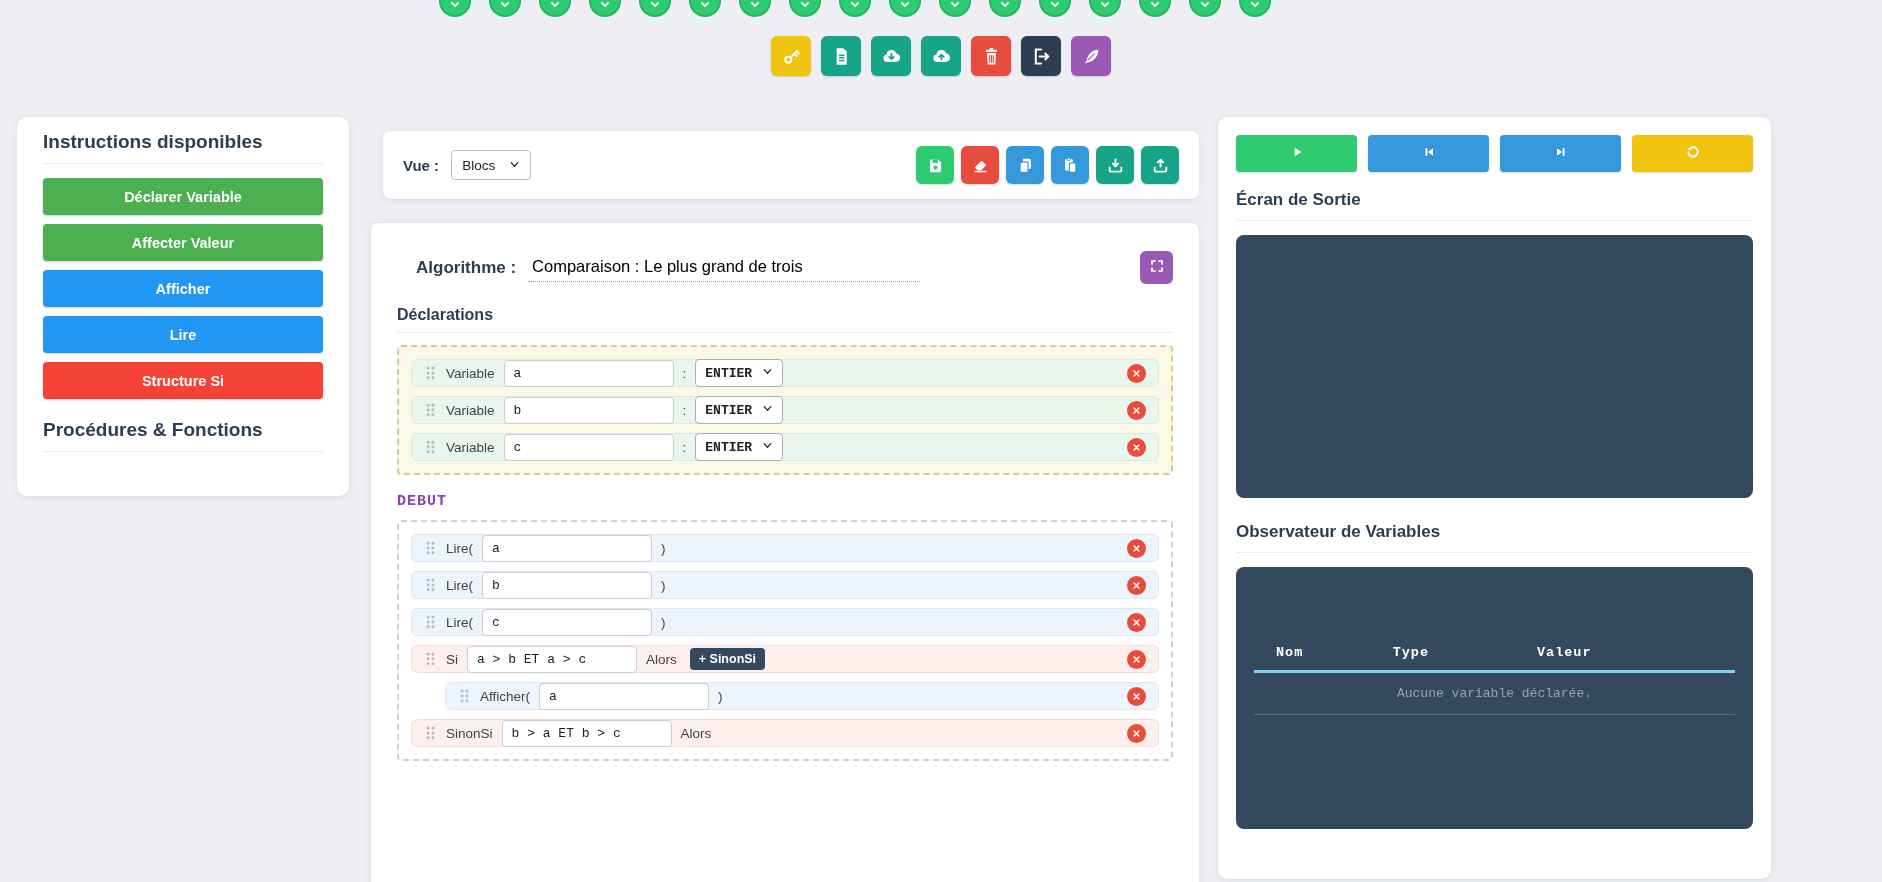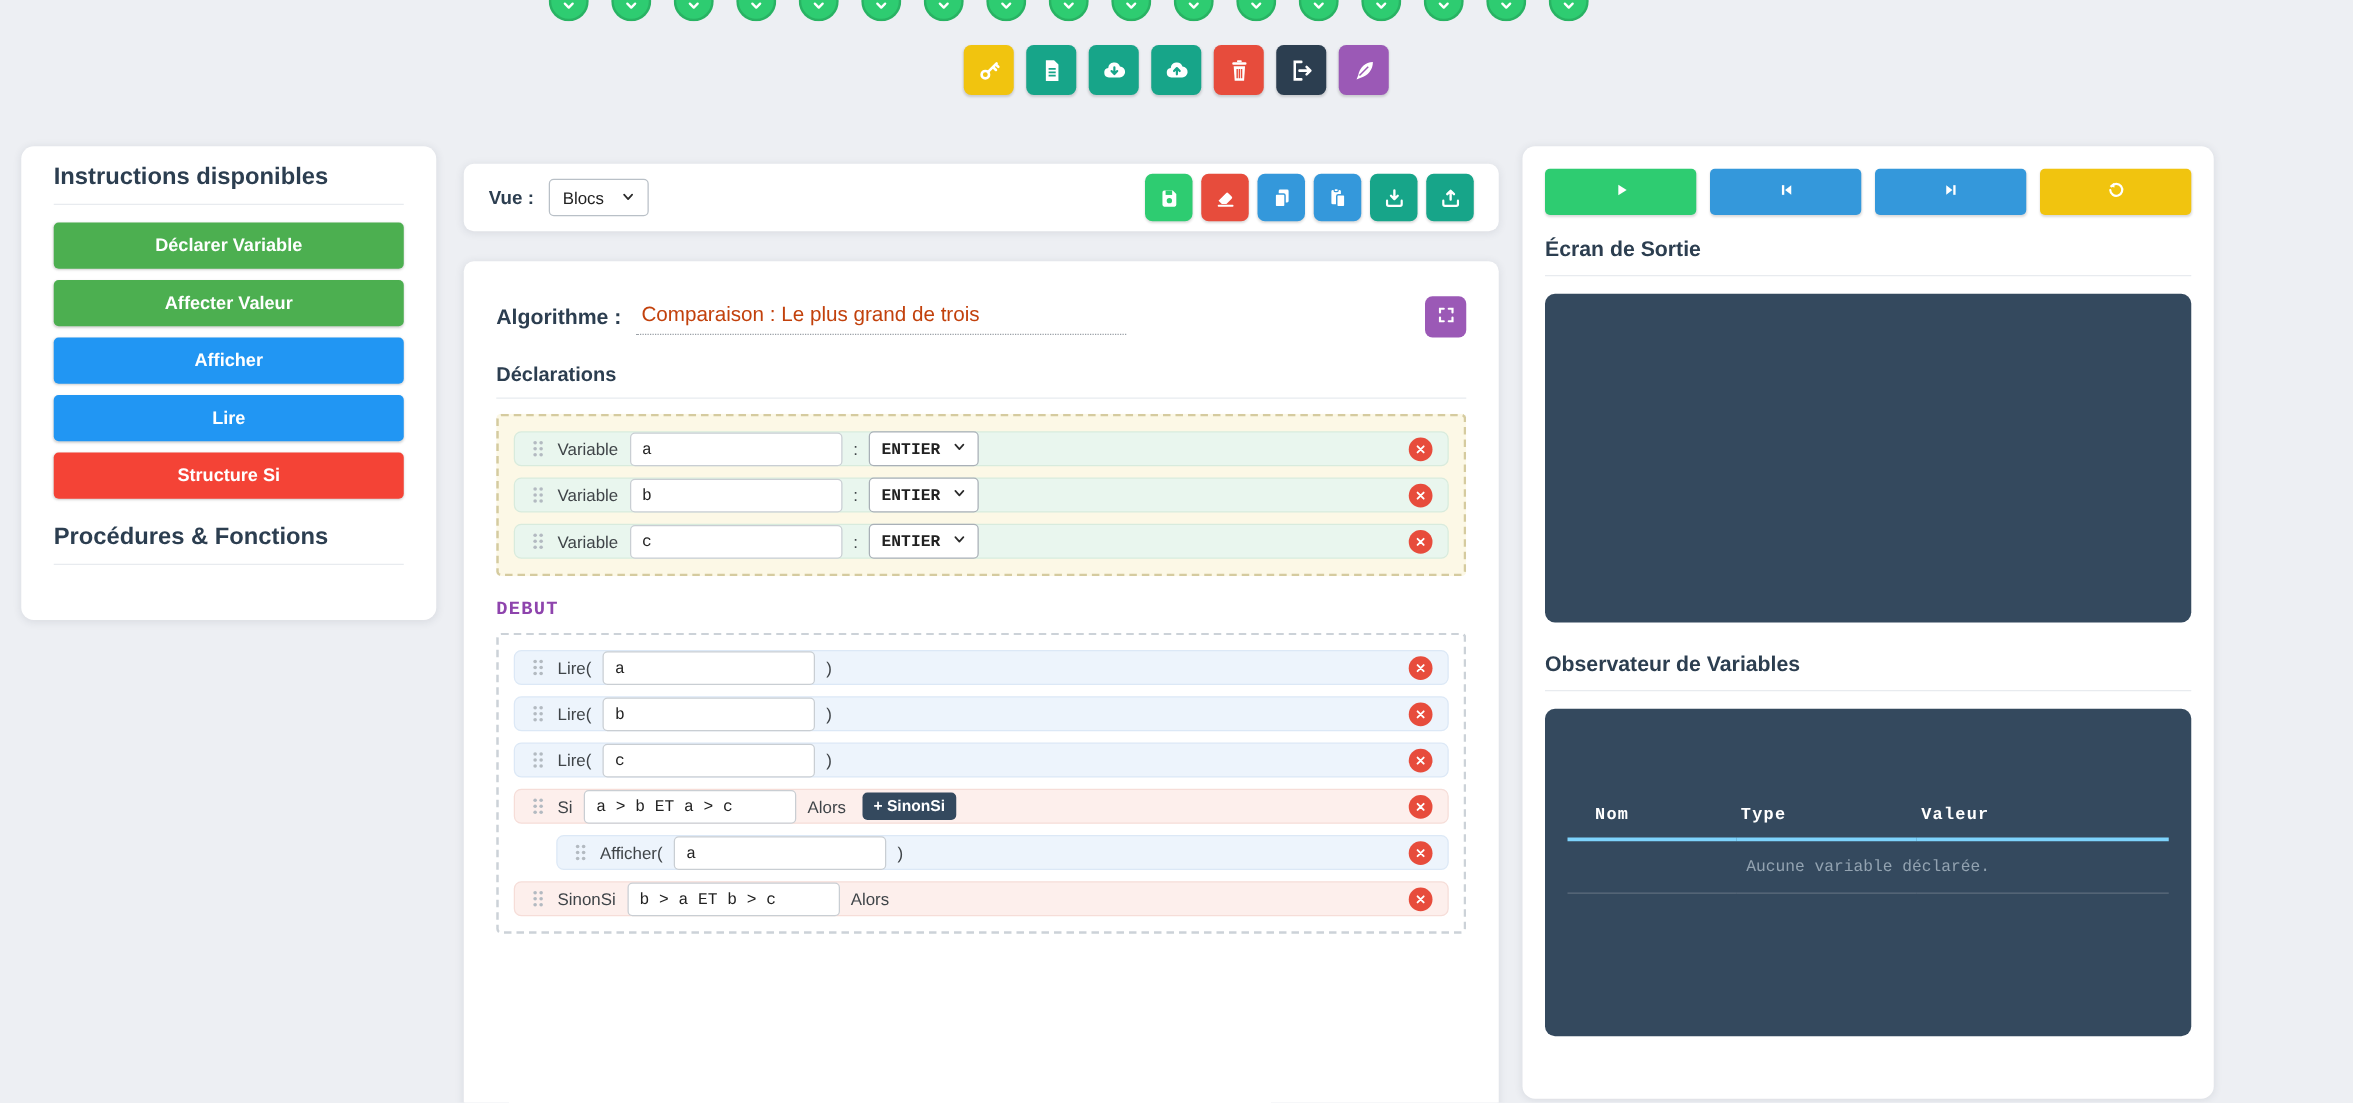--- a/index.html
+++ b/index.html
@@ -32,33 +32,33 @@
   .sidebar { width:332px; padding:14px 26px 30px; }
   .panel-title { font-size:19px; font-weight:bold; color:#2c3e50; }
   .hr { height:1px; background:#e8ebef; margin:10px 0 14px; }
   .sb-btn { display:block; width:100%; height:37px; border:none; border-radius:4px; margin-bottom:9px;
             color:#fff; font-weight:bold; font-size:14.5px; font-family:"Liberation Sans",sans-serif;
             cursor:pointer; box-shadow:0 1px 2px rgba(0,0,0,.18); }
   .sb-footer { margin-top:20px; }
 
   
   .middle { width:828px; margin-top:14px; }
-  .viewbar { height:54px; border-radius:8px; display:flex; align-items:center; padding:0 20px; }
+  .viewbar { height:68px; border-radius:8px; display:flex; align-items:center; padding:0 20px;margin-left:12px; }
   .view-label { font-size:15px; font-weight:bold; }
   .select { display:inline-flex; align-items:center; gap:14px; height:30px; margin-left:12px; padding:0 10px;
             border:1px solid #b9c0c7; border-radius:4px; background:#fff; font-size:13.5px; color:#222; cursor:pointer; }
   .select svg { width:11px; height:11px; }
   .wtoolbar { margin-left:auto; display:flex; gap:7px; }
   .wtoolbar .tool-btn { width:38px; height:38px; }
   .wtoolbar .tool-btn svg { width:19px; height:19px; }
 
   .editor { margin-top:24px; border-radius:8px; padding:28px 26px; min-height:930px; }
-  .algo-head { display:flex; align-items:center; gap:12px; }
+  .algo-head { display:flex; align-items:center; gap:12px;margin-left:19px; }
   .algo-label { font-size:17px; font-weight:bold; white-space:nowrap; }
-  .algo-input { width:392px; border:none; border-bottom:1px dotted #9aa0a6; font-size:16.5px; color:#c2410c;
+  .algo-input { width:392px; border:none; border-bottom:1px dotted #9aa0a6; font-size:16.5px; color:#000000;
                 padding:3px 4px 5px; background:transparent; font-family:"Liberation Sans",sans-serif; }
   .icon-btn { width:33px; height:33px; border:none; border-radius:6px; display:flex; align-items:center;
               justify-content:center; cursor:pointer; margin-left:auto; }
   .icon-btn svg { width:16px; height:16px; }
   .section-title { font-size:16px; font-weight:bold; margin-top:22px; }
   .editor .hr { margin:8px 0 12px; }
 
   .decl-zone { border:2px dashed #d5cb9f; background:#fcf8e6; border-radius:4px; padding:12px; }
   .body-zone { border:2px dashed #ccd2d8; background:#fff; border-radius:4px; padding:12px; }
   .row { height:28px; display:flex; align-items:center; gap:9px; padding:0 12px; border-radius:6px; margin-bottom:9px; }

